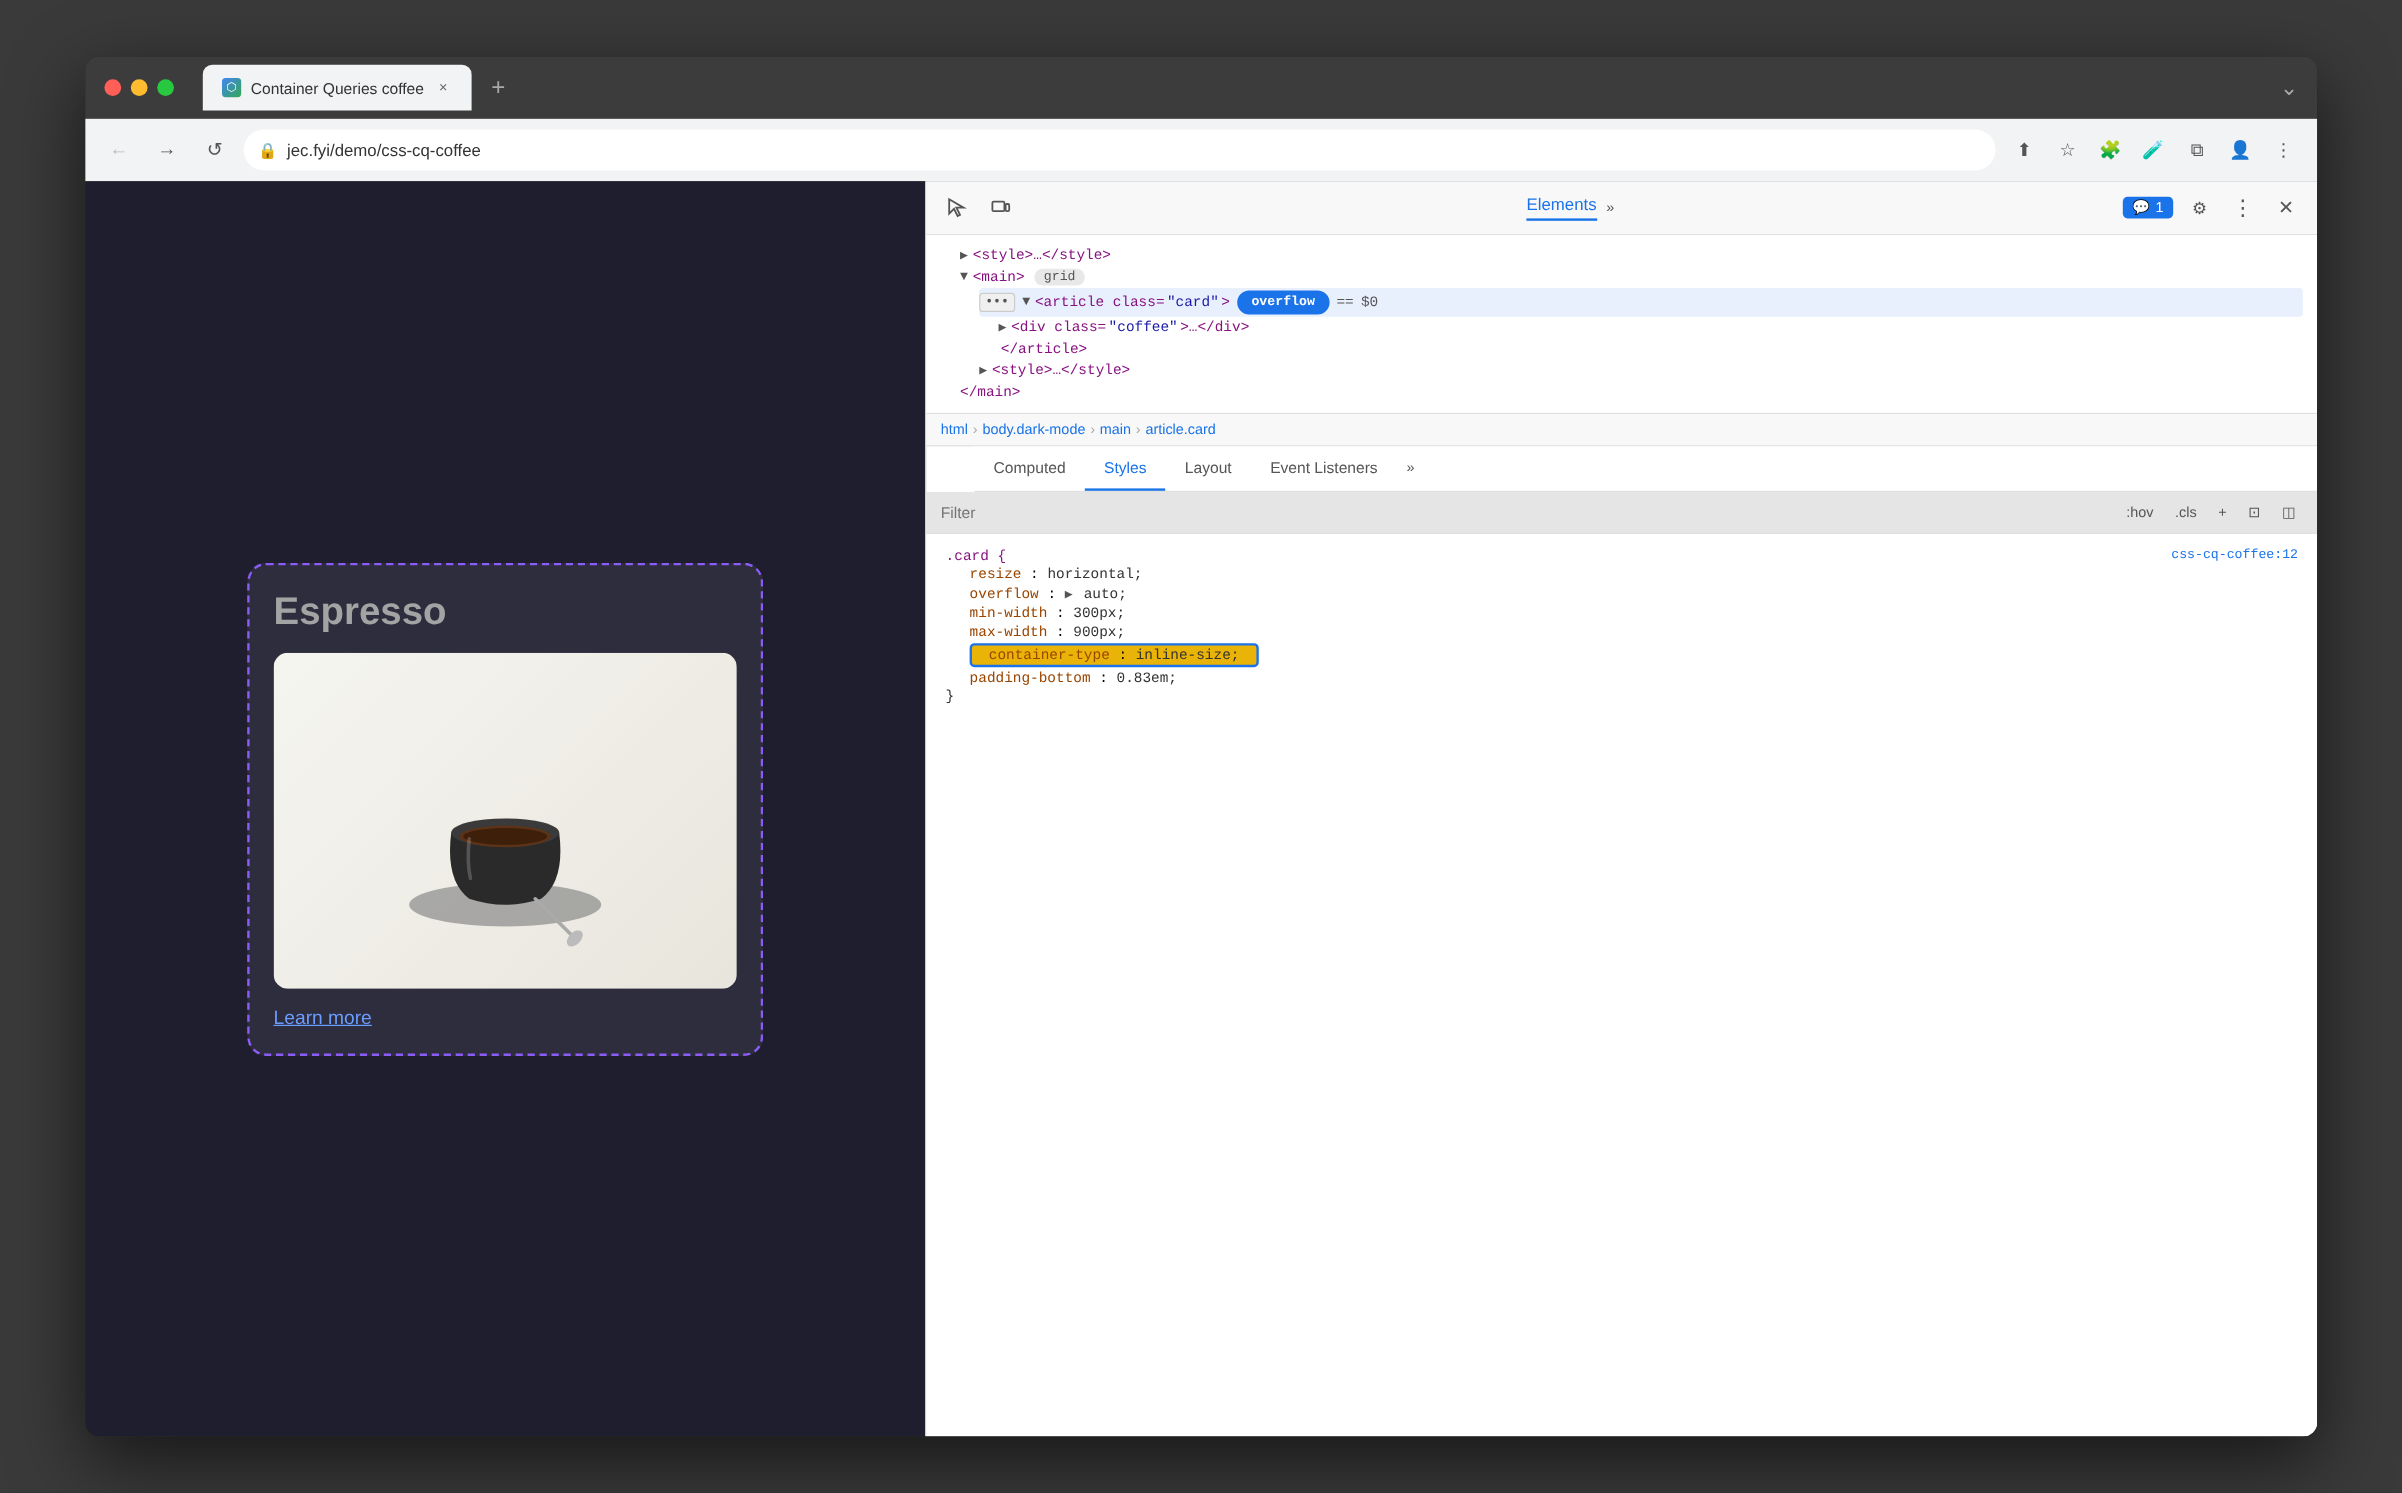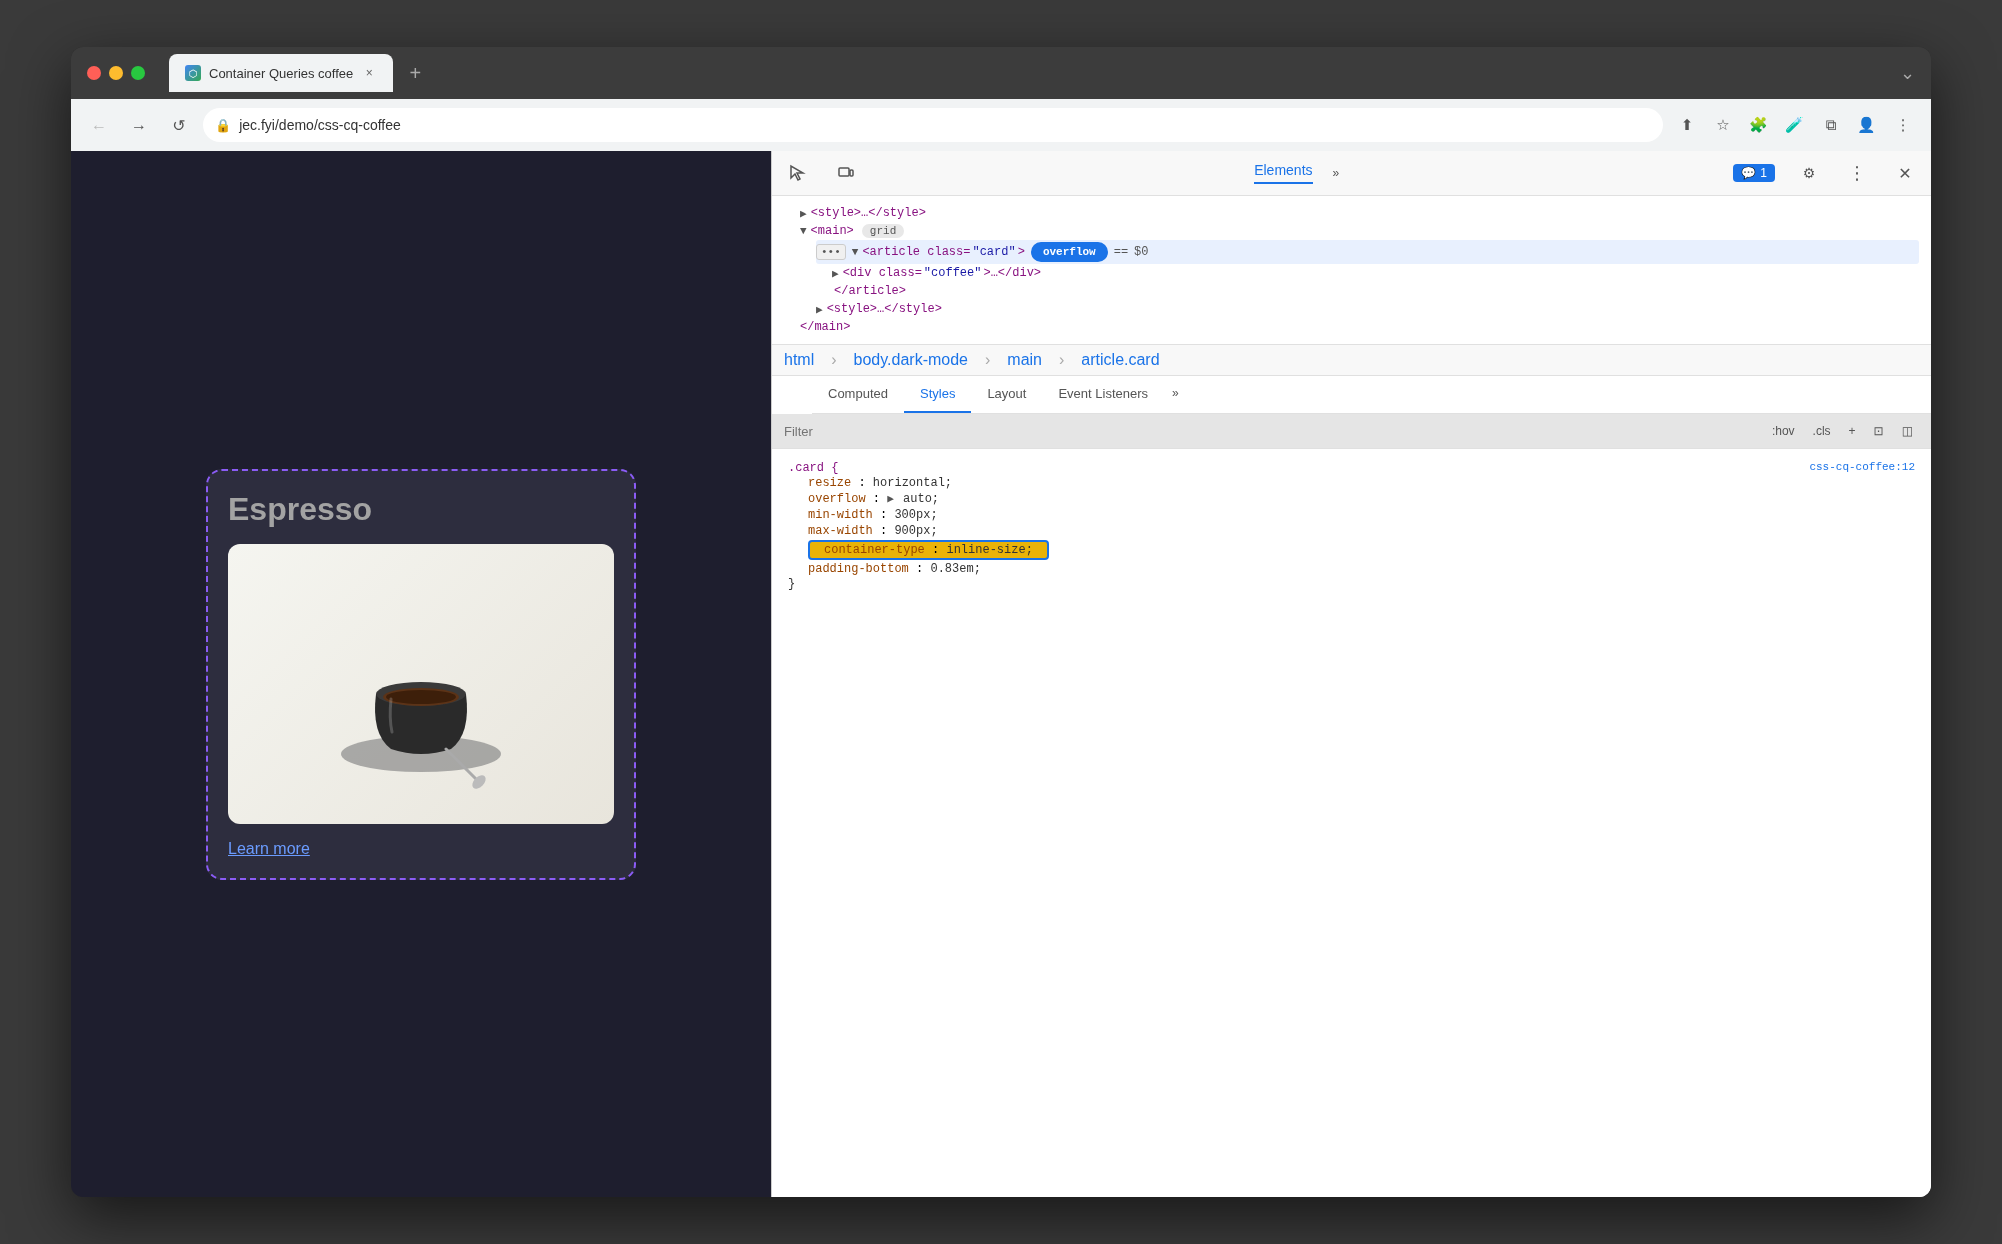--- a/index.html
+++ b/index.html
@@ -222,21 +222,21 @@
       background: white;
       display: flex;
       flex-direction: column;
       border-left: 1px solid #ccc;
     }
 
     .devtools-toolbar {
       display: flex;
       align-items: center;
       padding: 8px 12px;
-      gap: 20px;
+      gap: 8px;
       border-bottom: 1px solid #e0e0e0;
       background: #f8f8f8;
     }
     .devtools-icon-btn {
       width: 28px;
       height: 28px;
       display: flex;
       align-items: center;
       justify-content: center;
       border-radius: 4px;
@@ -342,25 +342,25 @@
       font-weight: 600;
       margin-left: 4px;
     }
     .dom-equals { color: #555; margin: 0 4px; }
     .dom-dollar { color: #555; }
 
     
     .breadcrumb {
       display: flex;
       align-items: center;
-      gap: 17px;
+      gap: 4px;
       padding: 6px 12px;
       background: #f8f8f8;
       border-bottom: 1px solid #e0e0e0;
-      font-size: 16px;
+      font-size: 12px;
       text-align: right;
     }
     .breadcrumb-item {
       color: #1a73e8;
       cursor: pointer;
     }
     .breadcrumb-item.active {
       color: #1a73e8;
       font-weight: 500;
     }

